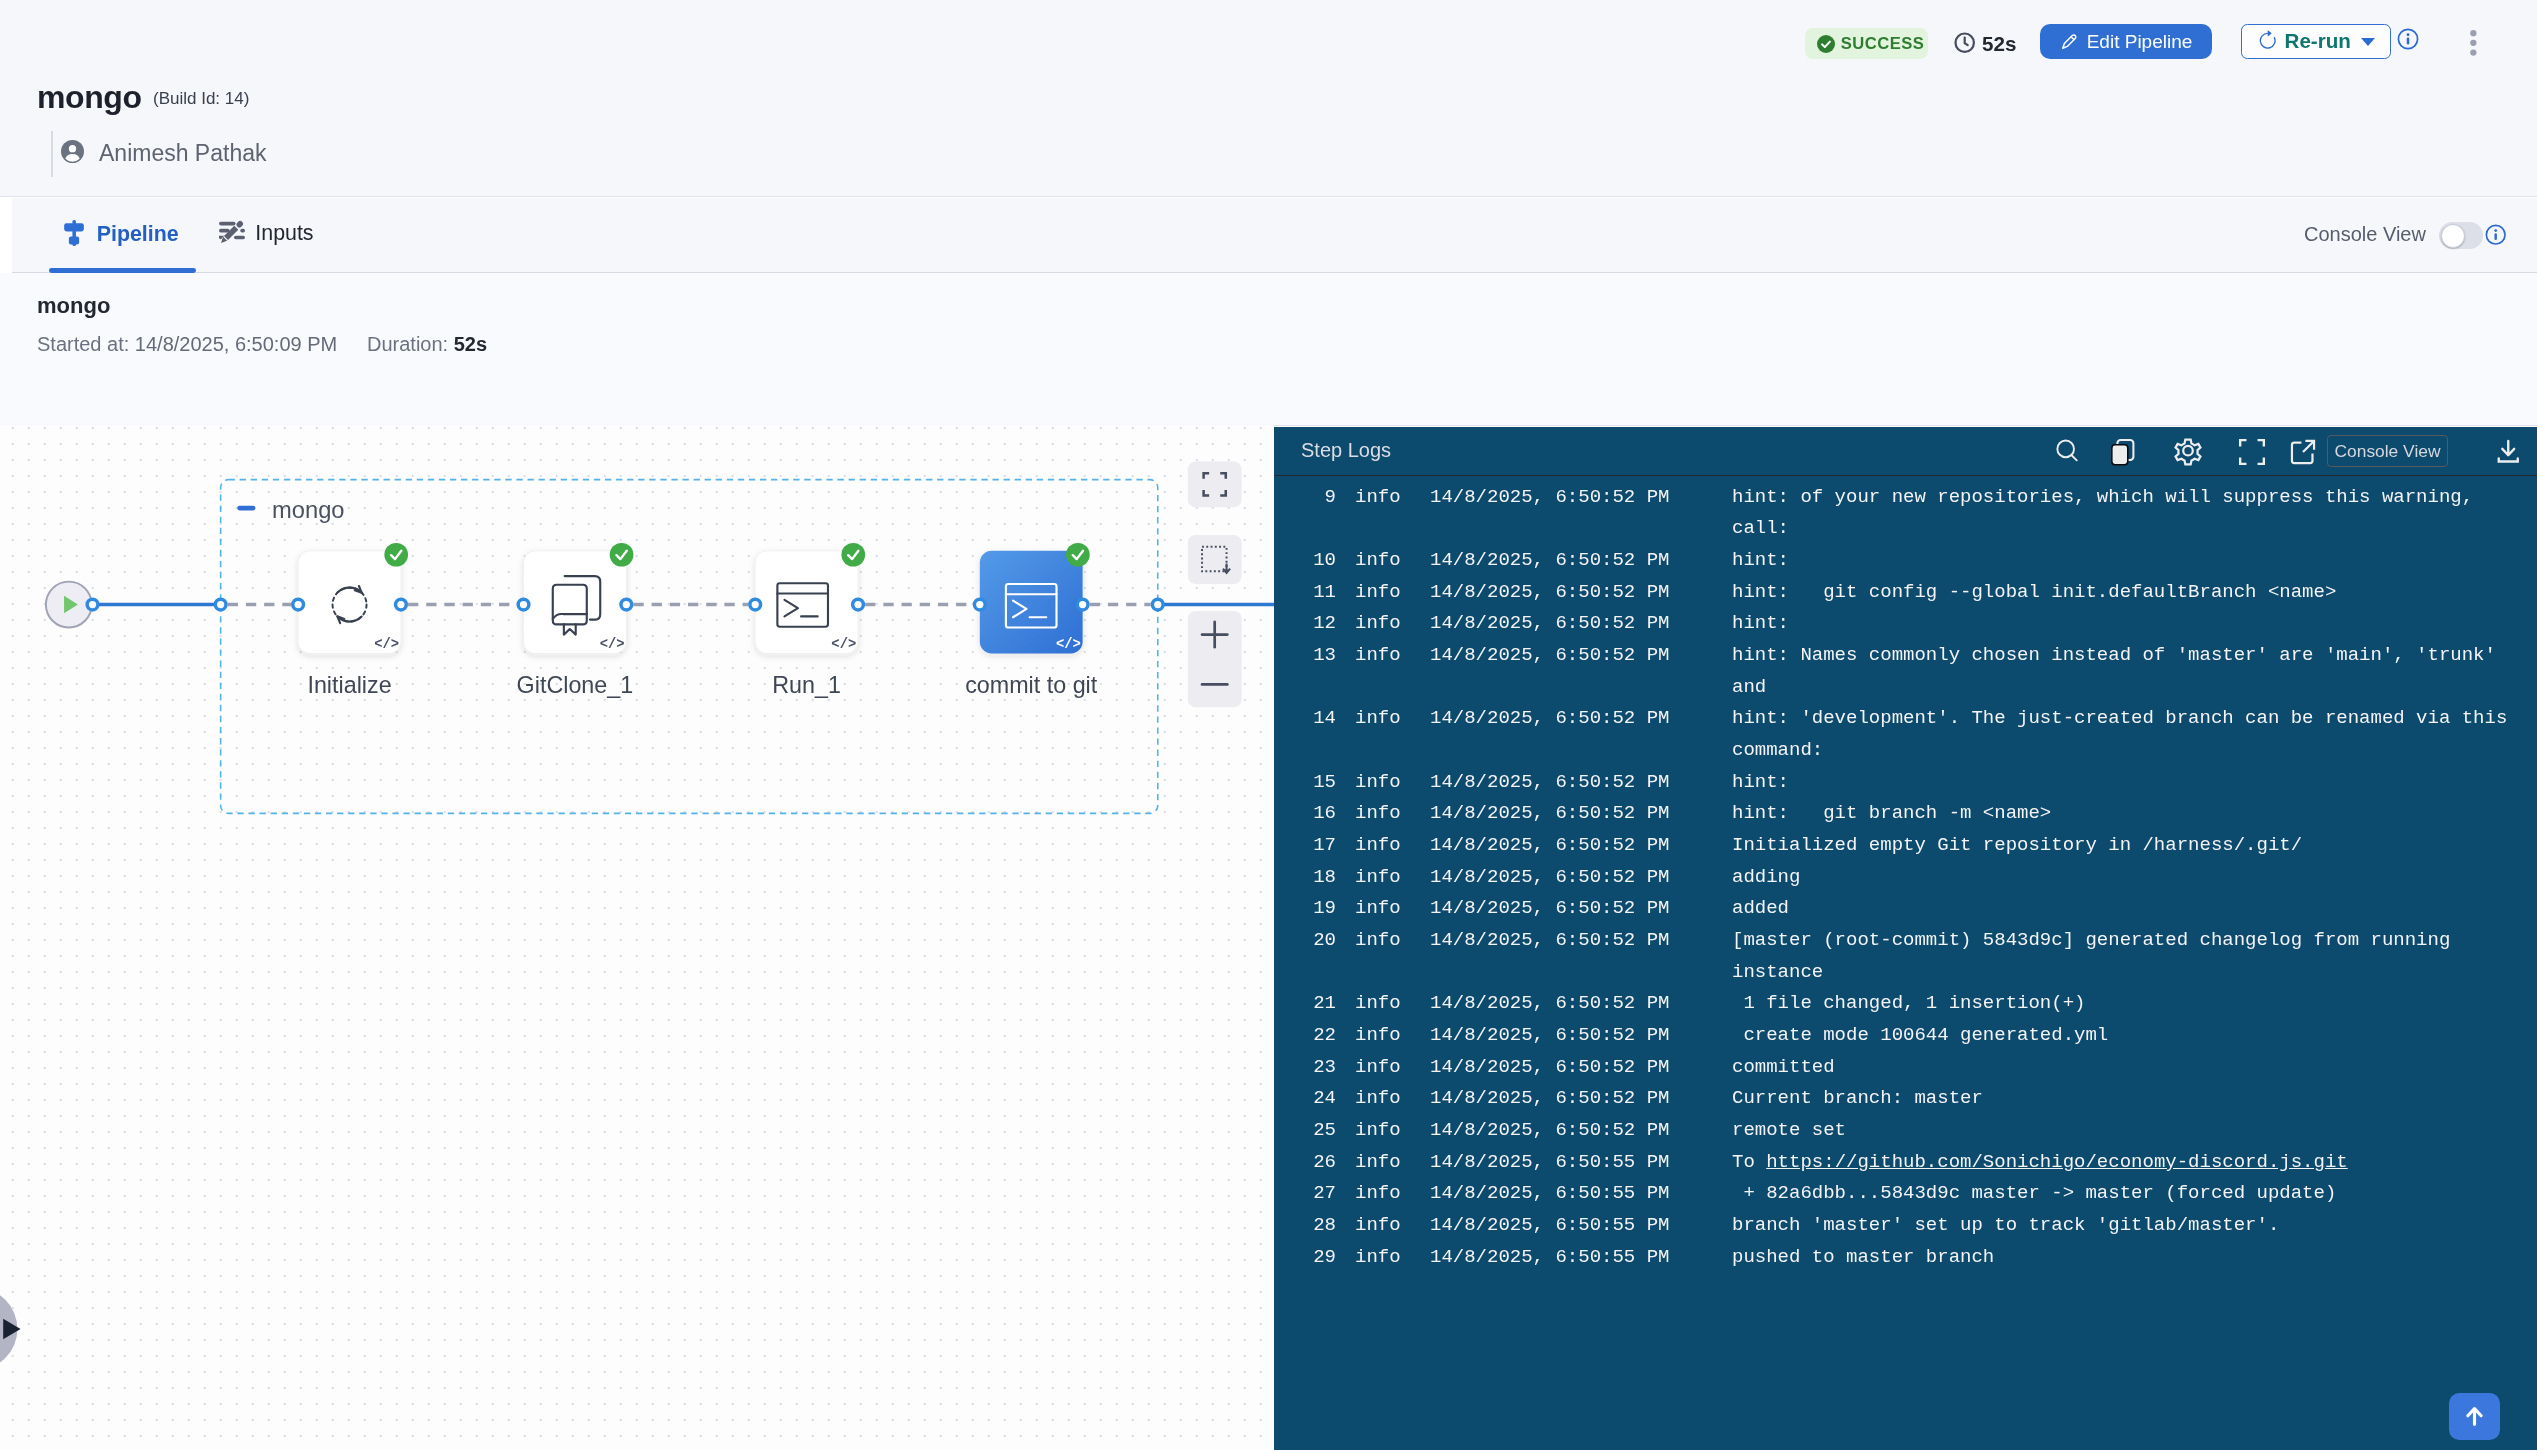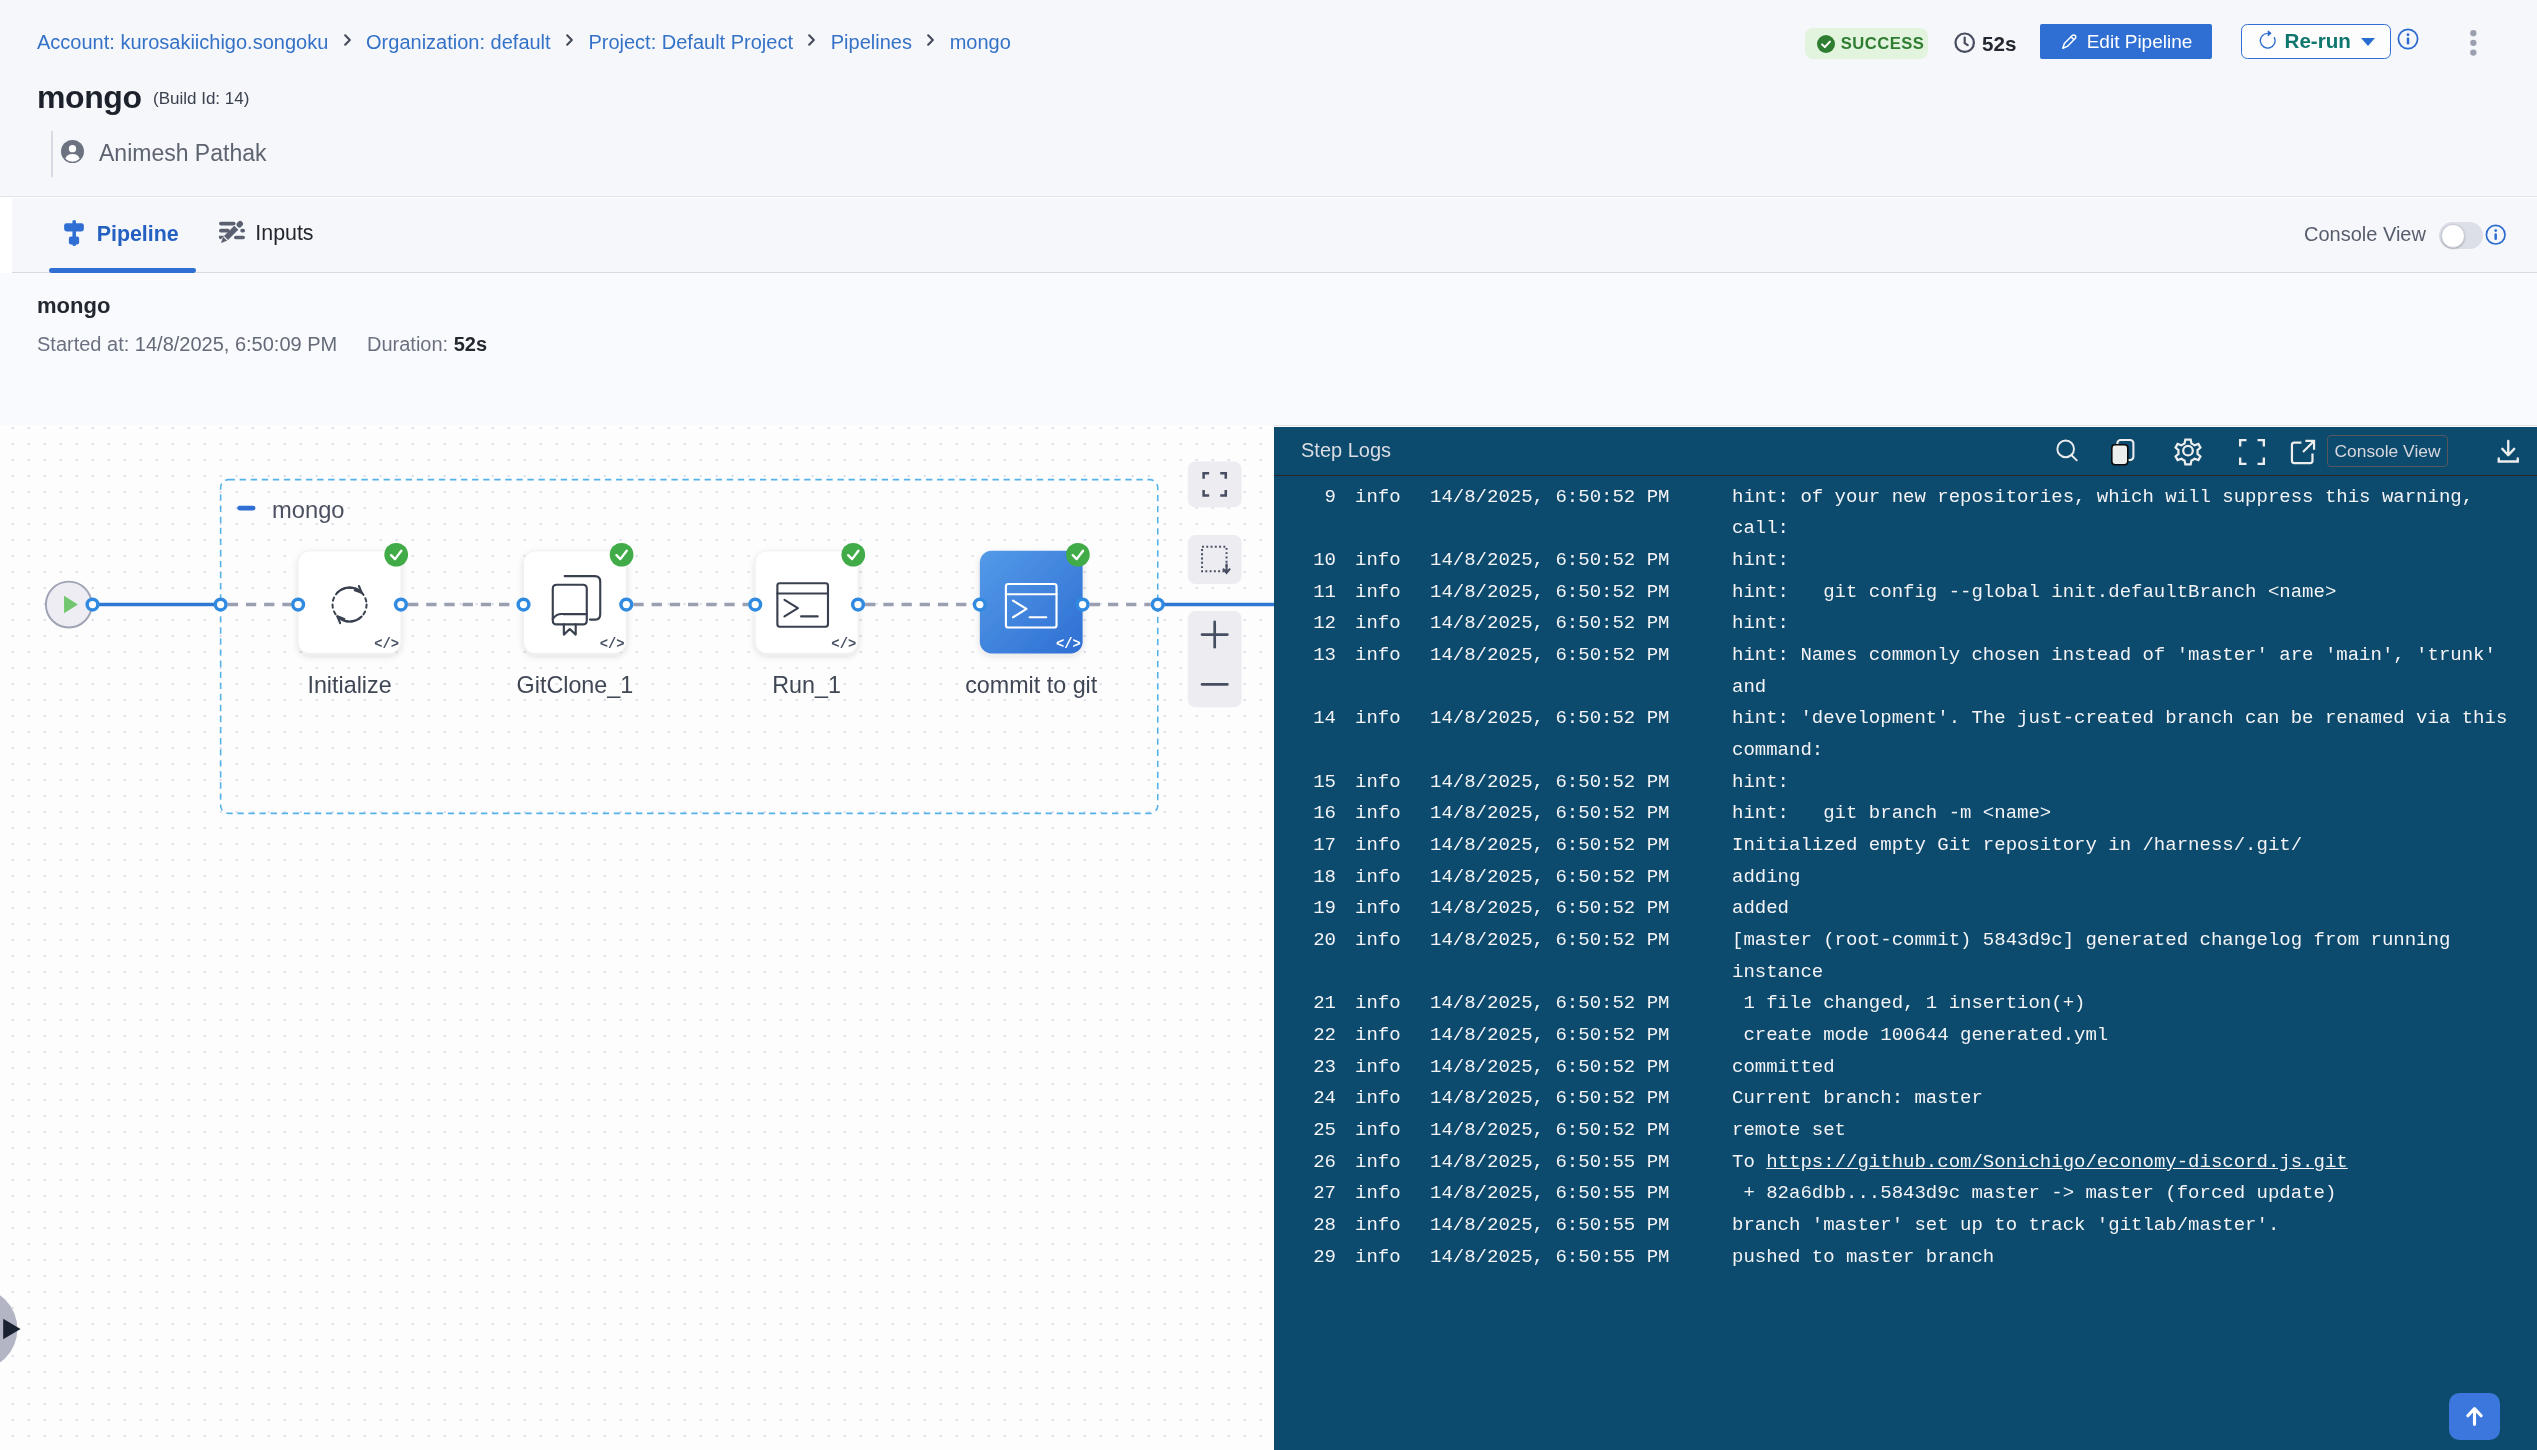--- a/index.html
+++ b/index.html
@@ -11,21 +11,21 @@
 .crumbs .sep{display:inline-block;margin:0 13.4px;vertical-align:0.8px}
 .title{position:absolute;left:37px;top:79px;font-size:32px;font-weight:bold;color:#1d212b;letter-spacing:-0.4px}
 .buildid{position:absolute;left:153px;top:89px;font-size:17px;color:#3a414e}
 .vline{position:absolute;left:51px;top:131px;width:1.6px;height:46px;background:#d9dbe4}
 .author{position:absolute;left:99px;top:140px;font-size:23px;color:#5d6370}
 
 .badge{position:absolute;left:1805px;top:28px;width:123px;height:31px;background:#e3f4de;border-radius:8px;
  color:#2e7d31;font-size:16.6px;font-weight:bold;letter-spacing:0.5px;line-height:31px;text-align:center}
 .badge svg{vertical-align:-4px;margin:0 5.5px 0 8.7px}
 .dur52{position:absolute;left:1982px;top:32px;font-size:20.6px;font-weight:bold;color:#23272f}
-.btn-edit{position:absolute;left:2040px;top:24px;width:172px;height:35px;background:#2f6fd3;border-radius:2px;
+.btn-edit{position:absolute;left:2040px;top:24px;width:172px;height:35px;background:#2f6fd3;border-radius:10px;
  color:#fff;font-size:19px;line-height:35px;text-align:center}
 .btn-edit svg{vertical-align:-3.2px;margin-right:8px}
 .btn-rerun{position:absolute;left:2241px;top:24px;width:150px;height:35px;background:#fdfdfe;border:1.6px solid #2f6fd3;border-radius:6.3px;
  color:#0f766e;font-size:20.6px;font-weight:bold;line-height:32px;text-align:center}
 .btn-rerun svg{vertical-align:-3.2px;margin-right:6.3px}
 .caret{display:inline-block;margin-left:10.3px;width:0;height:0;border-left:7.1px solid transparent;border-right:7.1px solid transparent;border-top:8.7px solid #2b6bcf;vertical-align:1.6px}
 
 #tabbar{position:absolute;left:12px;top:198px;width:2538px;height:75px;background:#f6f7fa;border-bottom:1.6px solid #d8dae3}
 .tab1{position:absolute;left:52px;top:22px;font-size:21.4px;font-weight:bold;color:#2460c2}
 
@@ -57,29 +57,20 @@
 .lnum{position:absolute;left:0;width:62px;text-align:right;display:inline-block}
 .linfo{position:absolute;left:81px}
 .ltime{position:absolute;left:156px}
 .lmsg{position:absolute;left:458px;width:799px}
 .lk{text-decoration:underline}
 .upbtn{position:absolute;left:1175px;top:966px;width:51px;height:47px;background:#3b77dd;border-radius:10.3px}
 </style></head>
 <body>
 
 <div id="header">
-  <div class="crumbs">Account: kurosakiichigo.songoku<svg class="sep" width="11" height="16" viewBox="0 0 14 20">
-        <path d="M4 4 L10 10 L4 16" fill="none" stroke="#424957" stroke-width="2.6" stroke-linecap="round" stroke-linejoin="round"></path>
-      </svg>Organization: default<svg class="sep" width="11" height="16" viewBox="0 0 14 20">
-        <path d="M4 4 L10 10 L4 16" fill="none" stroke="#424957" stroke-width="2.6" stroke-linecap="round" stroke-linejoin="round"></path>
-      </svg>Project: Default Project<svg class="sep" width="11" height="16" viewBox="0 0 14 20">
-        <path d="M4 4 L10 10 L4 16" fill="none" stroke="#424957" stroke-width="2.6" stroke-linecap="round" stroke-linejoin="round"></path>
-      </svg>Pipelines<svg class="sep" width="11" height="16" viewBox="0 0 14 20">
-        <path d="M4 4 L10 10 L4 16" fill="none" stroke="#424957" stroke-width="2.6" stroke-linecap="round" stroke-linejoin="round"></path>
-      </svg>mongo</div>
   <div class="title">mongo</div>
   <div class="buildid">(Build Id: 14)</div>
   <div class="vline"></div>
   <svg class="abs" style="left:61px;top:140px" width="23" height="23" viewBox="0 0 29 29">
     <circle cx="14.5" cy="14.5" r="14.5" fill="#6b7280"></circle>
     <circle cx="14.5" cy="11" r="4.6" fill="#fff"></circle>
     <path d="M5.5 23.6 Q7 17.6 14.5 17.6 Q22 17.6 23.5 23.6 Q19.5 27.4 14.5 27.4 Q9.5 27.4 5.5 23.6 Z" fill="#fff"></path>
   </svg>
   <div class="author">Animesh Pathak</div>
 

